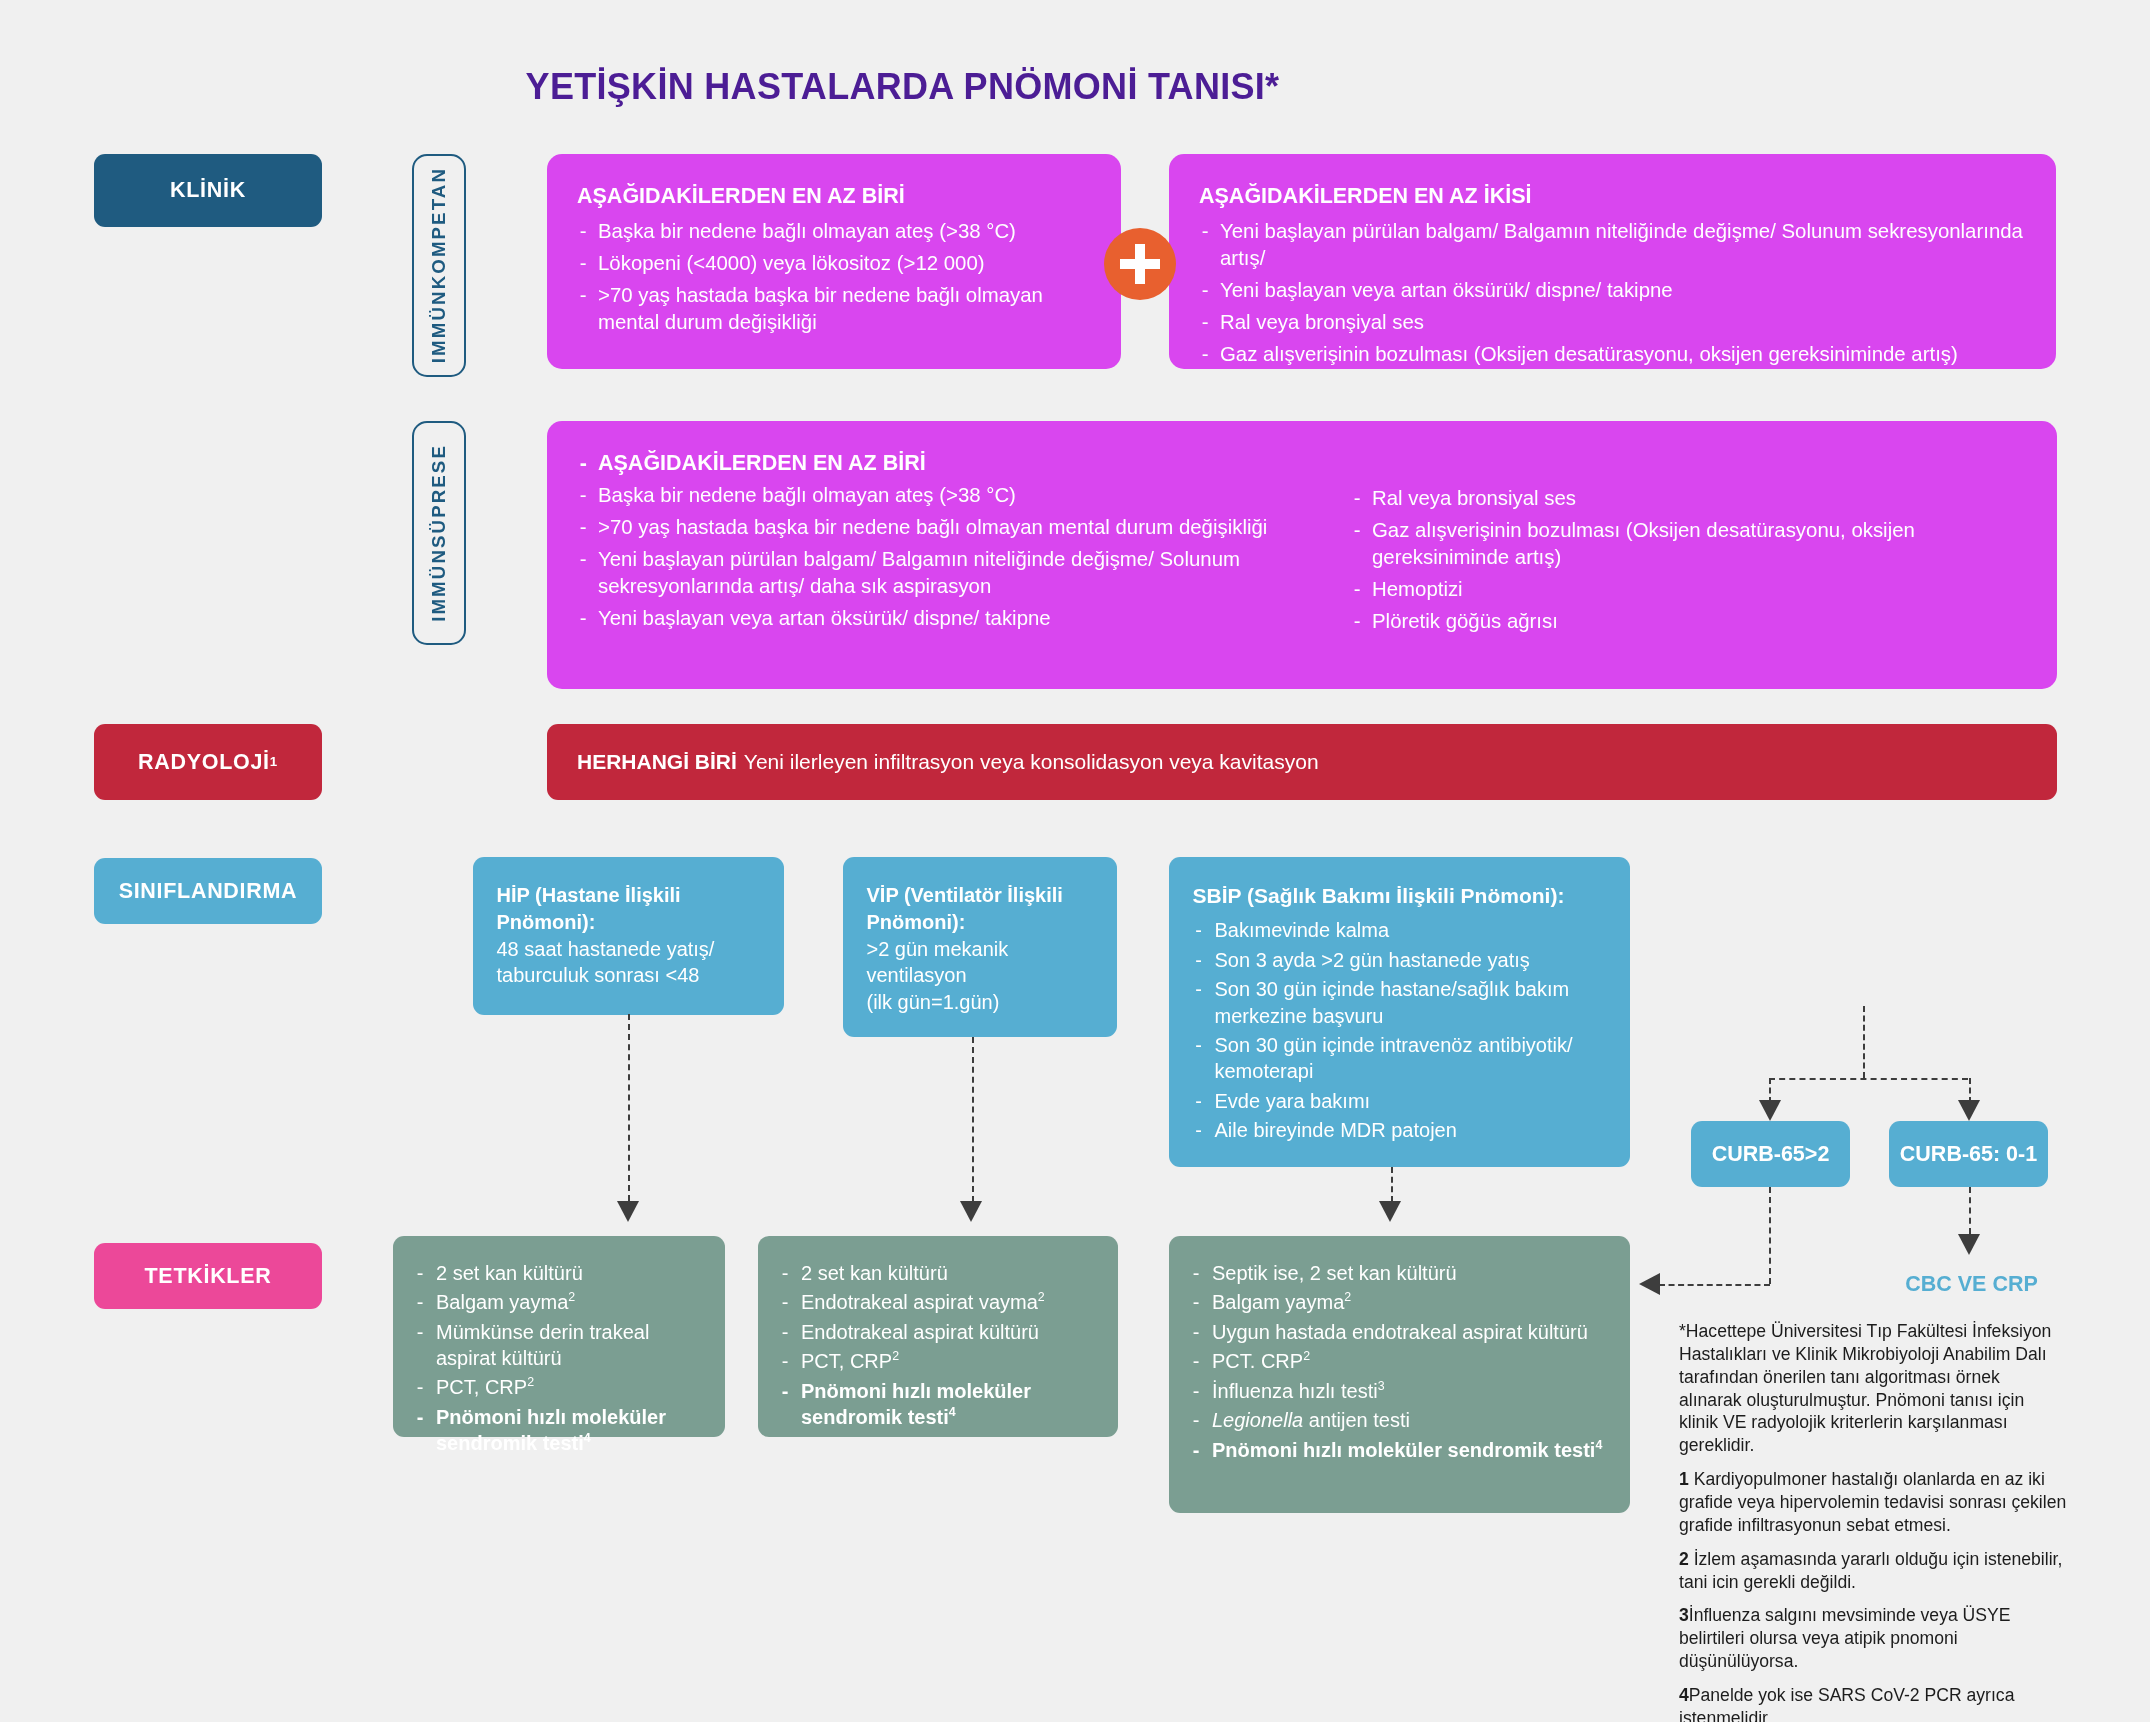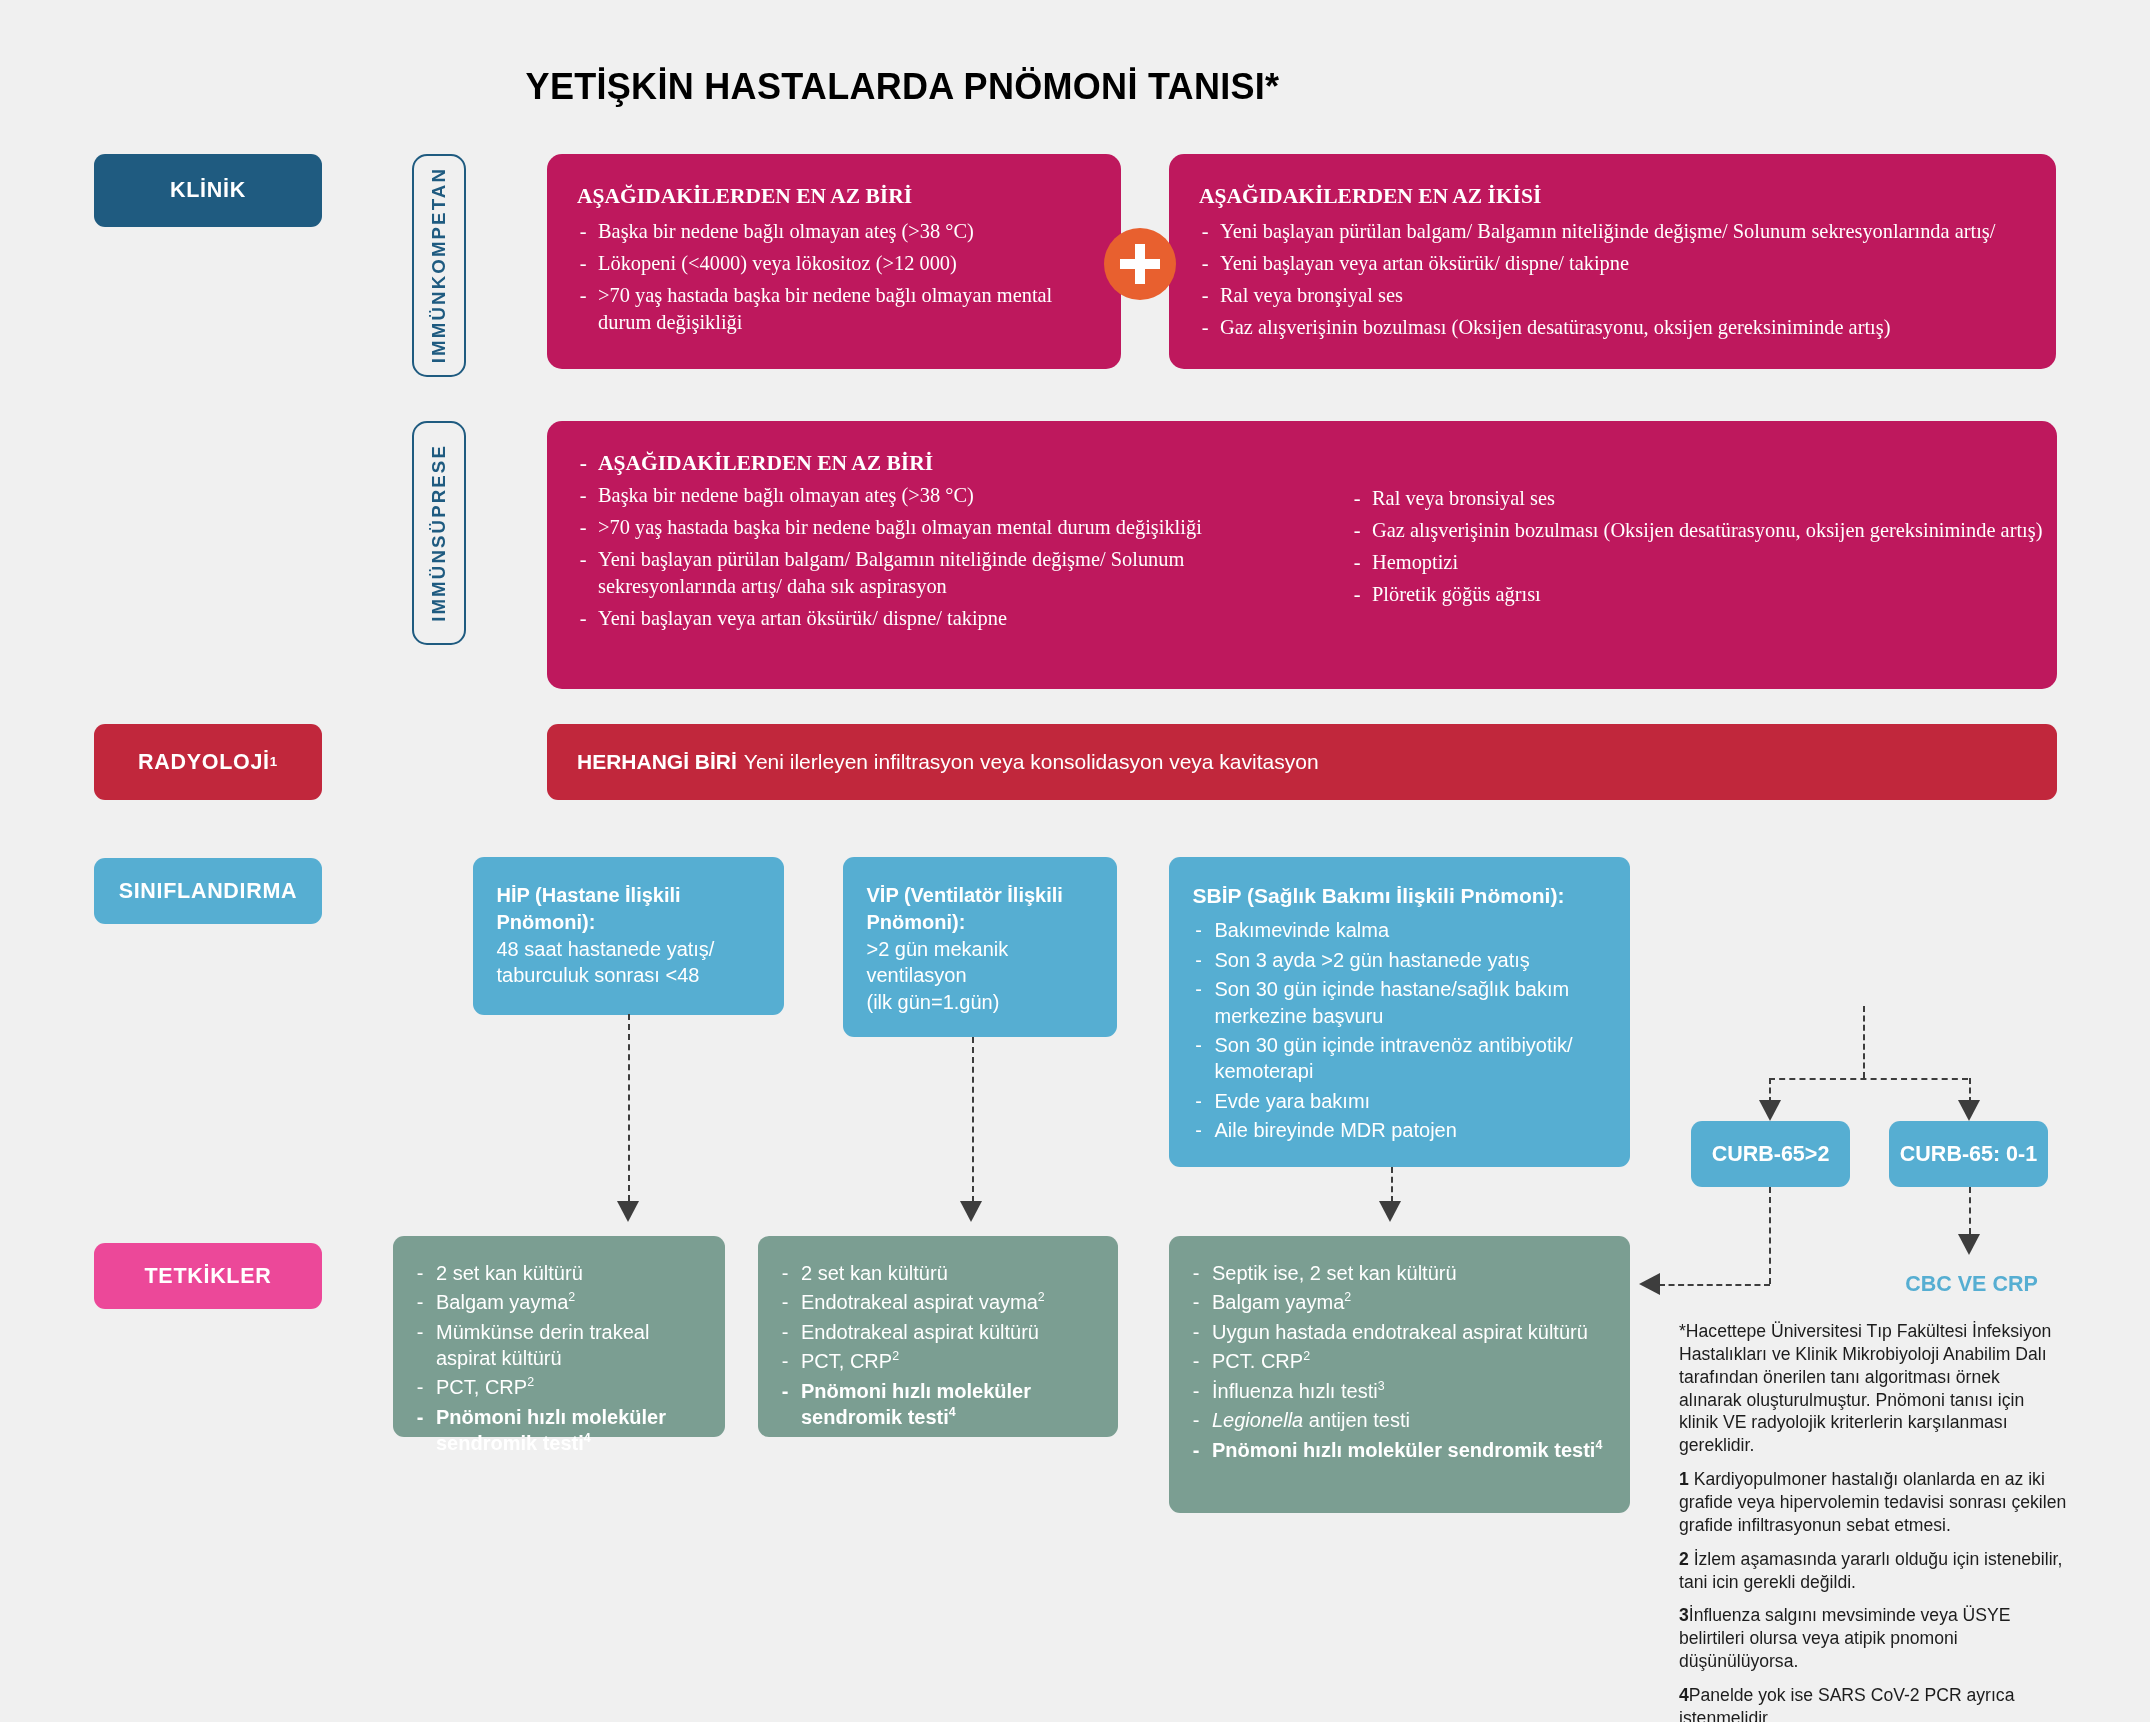--- a/index.html
+++ b/index.html
@@ -20,21 +20,21 @@
     height: 1722px;
     background: #f0f0f0;
   }
 
   
   #page-title {
     position: absolute;
     left: 0; top: 66px;
     width: 1805px;
     text-align: center;
-    color: #000000;
+    color: #4c1d95;
     font-size: 36px;
     font-weight: bold;
     letter-spacing: 0.3px;
   }
 
   
   .stage-label {
     position: absolute;
     border-radius: 11px;
     color: #ffffff;
@@ -84,25 +84,24 @@
     font-weight: bold;
     font-size: 18.7px;
     letter-spacing: 2.1px;
   }
   #vlabel-immunkompetan { left: 412px; top: 154px; width: 50px; height: 219px; }
   #vlabel-immunsuprese  { left: 412px; top: 421px; width: 50px; height: 220px; }
 
   
   .darkbox {
     position: absolute;
-    background: #be185d;
+    background: #d946ef;
     border-radius: 15px;
     color: #ffffff;
     box-sizing: border-box;
-    font-family: Liberation Serif, serif;
   }
   #box-immunkompetan-1 { left: 547px; top: 154px; width: 574px; height: 215px; padding: 29px 28px 21px 30px; }
   #box-immunkompetan-2 { left: 1169px; top: 154px; width: 887px; height: 215px; padding: 29px 28px 21px 30px; }
   #box-immunsuprese    { left: 547px; top: 421px; width: 1510px; height: 268px; padding: 28px 28px 21px 30px; }
 
   .box-heading {
     font-size: 21.5px;
     font-weight: bold;
     margin: 0 0 8.3px 0;
     line-height: 1.25;

